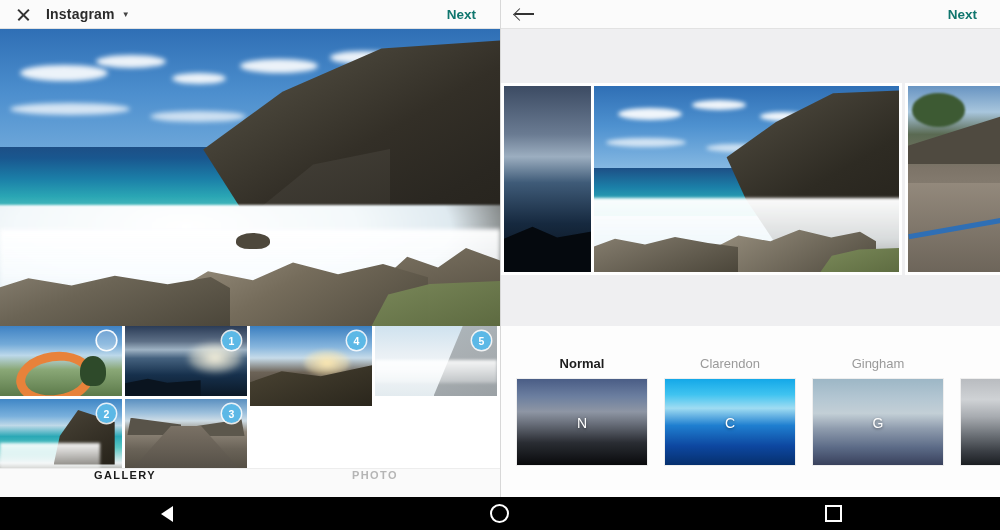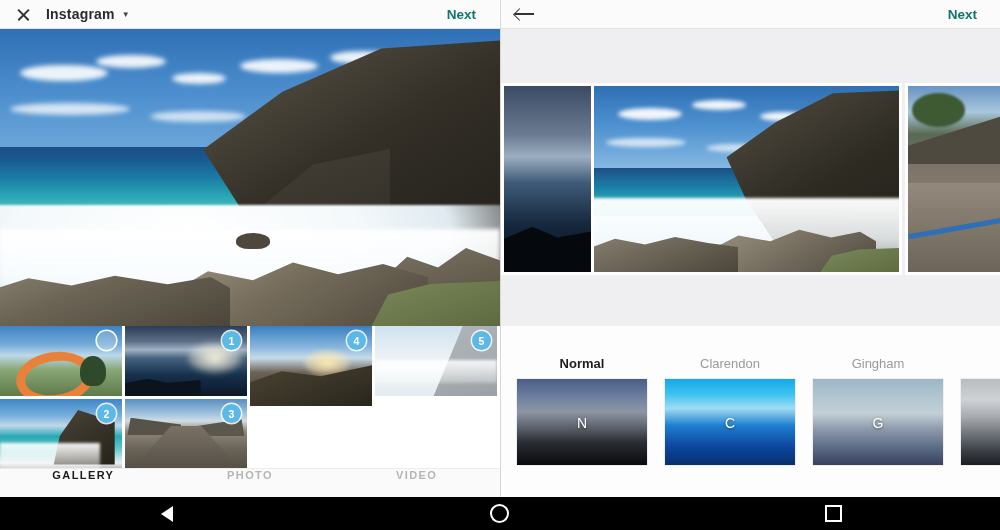--- a/index.html
+++ b/index.html
@@ -273,21 +273,20 @@
           <span class="platform"></span>
         </div>
         <div class="badge">3</div>
       </div>
 
     </div>
 
     <div class="tabs">
       <div class="tab active">GALLERY</div>
       <div class="tab">PHOTO</div>
-      <div class="tab">VIDEO</div>
     </div>
   </div>
 
   <div class="panel panel-right">
 
     <div class="topbar">
       <div class="tb-icon">
         <span class="back-ico"></span>
       </div>
       <div class="tb-next">Next</div>

